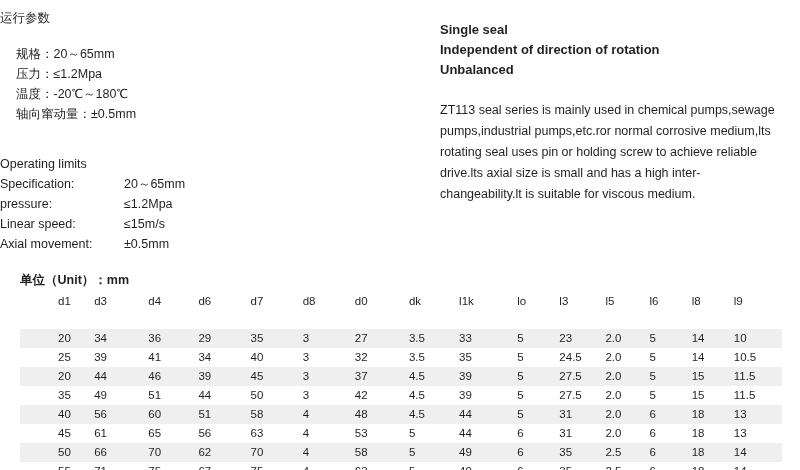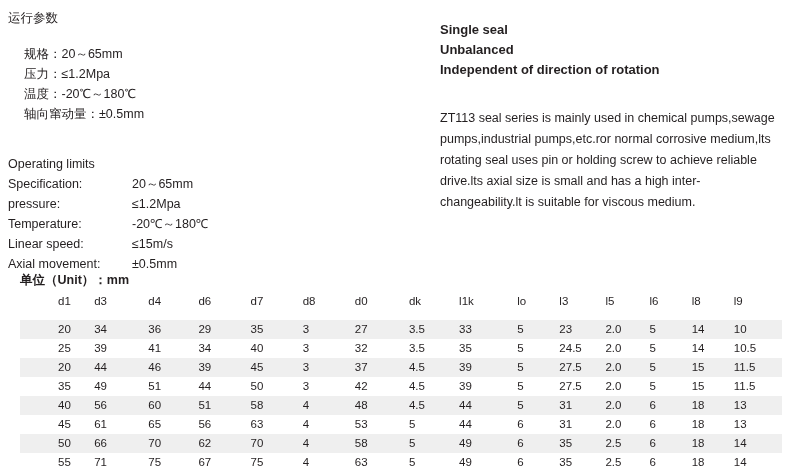--- a/index.html
+++ b/index.html
@@ -16,21 +16,21 @@
   }
   .page {
     position: relative;
     width: 800px;
     height: 470px;
   }
 
   
   .left-col {
     position: absolute;
-    left: 8px;
+    left: 0;
     top: 8px;
     width: 400px;
   }
   .spec-title {
     font-size: 12.5px;
     line-height: 20px;
     color: #231f20;
   }
   .spec-cn-list {
     margin: 16px;
@@ -73,21 +73,21 @@
     top: 20px;
     width: 340px;
   }
   .headline {
     font-size: 13px;
     font-weight: bold;
     line-height: 20px;
     color: #231f20;
   }
   .desc {
-    margin-top: 28px;
+    margin-top: 20px;
     font-size: 12.5px;
     line-height: 21px;
     color: #231f20;
     text-align: left;
   }
 
   
   .unit-caption {
     position: absolute;
     left: 20px;
@@ -114,21 +114,21 @@
   table.dim td {
     font-weight: normal;
     text-align: left;
     padding: 2px 0 2px 0;
     height: 15px;
     line-height: 15px;
     white-space: nowrap;
   }
   table.dim thead th {
     background: #ffffff;
-    padding-bottom: 11px;
+    padding-bottom: 20px;
   }
   table.dim tbody tr:nth-child(odd) {
     background: #efefef;
   }
   table.dim tbody tr:nth-child(even) {
     background: #ffffff;
   }
   
   .c0 { width: 36px; padding-left: 38px !important; }
   .c1 { width: 54px; margin-top: 12px; }
@@ -167,39 +167,35 @@
       <tbody>
         <tr>
           <td class="op-label">Specification:</td>
           <td>20～65mm</td>
         </tr>
         <tr>
           <td class="op-label">pressure:</td>
           <td>≤1.2Mpa</td>
         </tr>
         <tr>
-          <td class="op-label">Temperature:</td>
-          <td>-20℃～180℃</td>
-        </tr>
-        <tr>
           <td class="op-label">Linear speed:</td>
           <td>≤15m/s</td>
         </tr>
         <tr>
           <td class="op-label">Axial movement:</td>
           <td>±0.5mm</td>
         </tr>
       </tbody>
     </table>
   </div>
 
   <div class="right-col">
     <div class="headline">Single seal</div>
+    <div class="headline">Independent of direction of rotation</div>
     <div class="headline">Unbalanced</div>
-    <div class="headline">Independent of direction of rotation</div>
     <div class="desc">ZT113 seal series is mainly used in chemical pumps,sewage pumps,industrial pumps,etc.ror normal corrosive medium,lts rotating seal uses pin or holding screw to achieve reliable drive.lts axial size is small and has a high inter-changeability.lt is suitable for viscous medium.</div>
   </div>
 
   <div class="unit-caption">单位（Unit）：mm</div>
 
   <div class="dim-wrap">
     <table class="dim">
       <thead>
         <tr>
           <th class="c0">d1</th>

